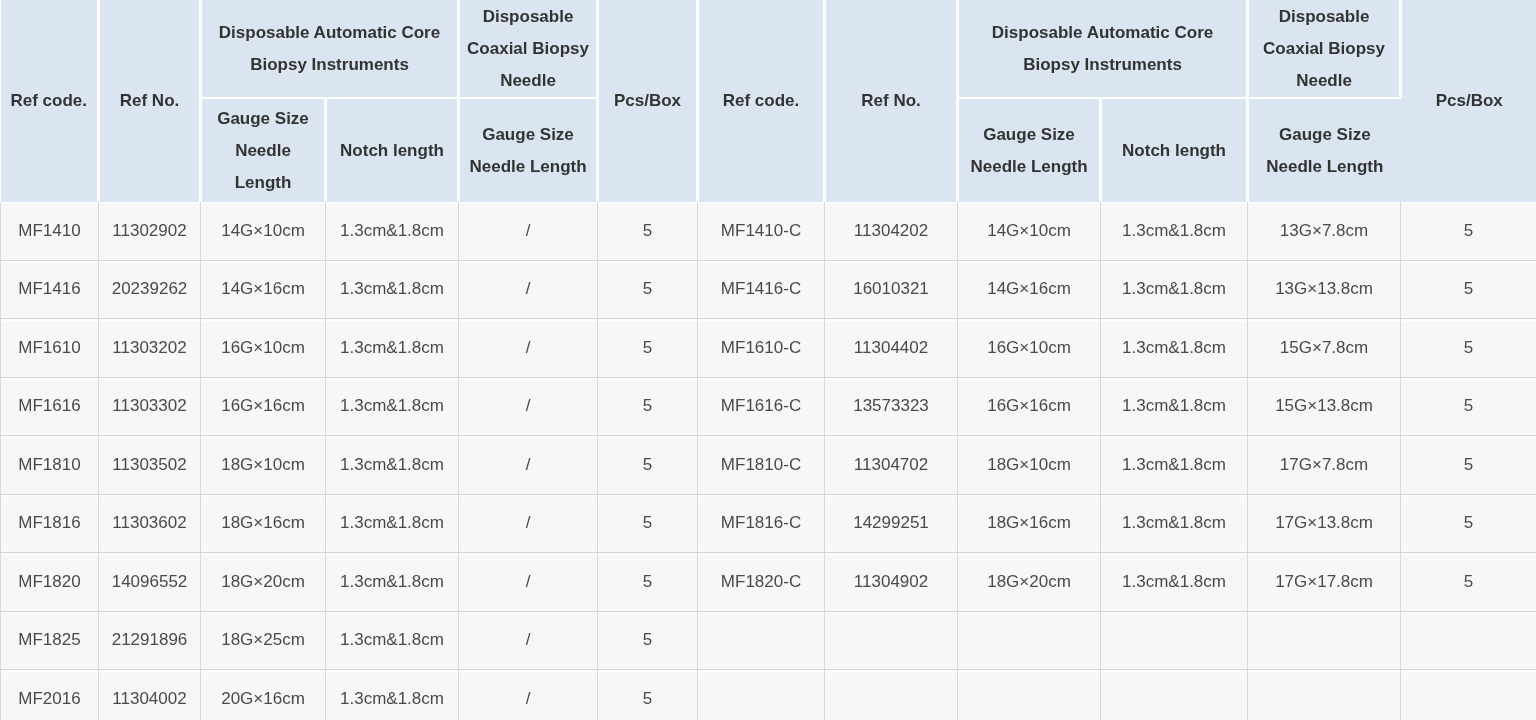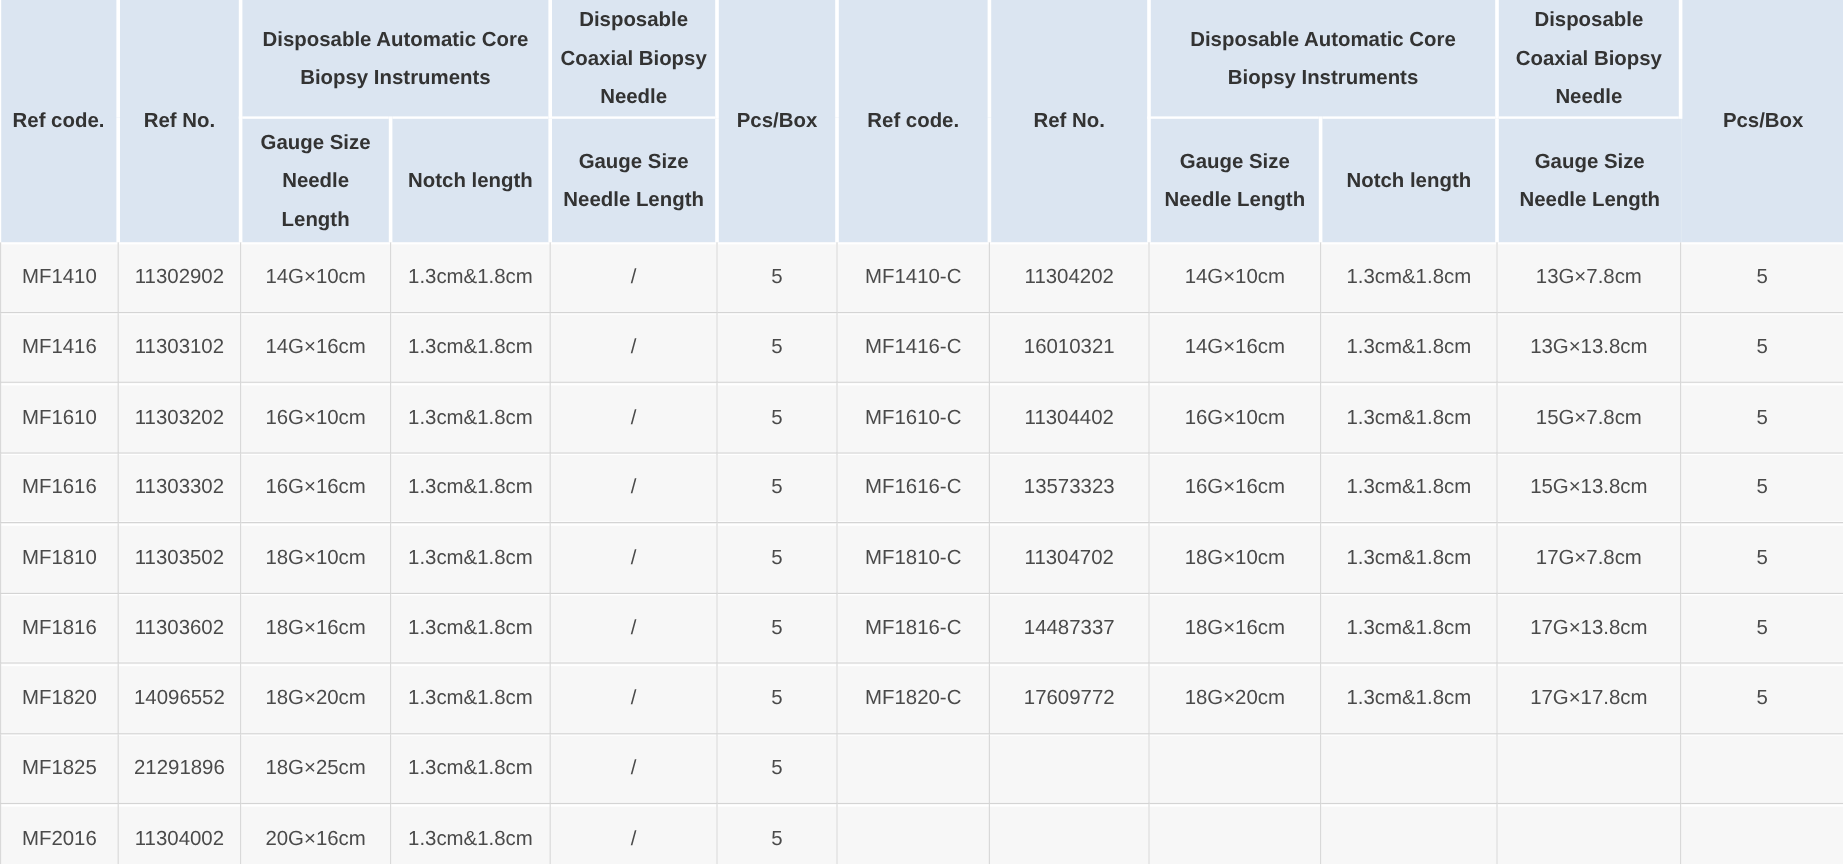--- a/index.html
+++ b/index.html
@@ -139,21 +139,21 @@
       <td>5</td>
       <td>MF1410-C</td>
       <td>11304202</td>
       <td>14G×10cm</td>
       <td>1.3cm&amp;1.8cm</td>
       <td>13G×7.8cm</td>
       <td>5</td>
     </tr>
     <tr>
       <td>MF1416</td>
-      <td>11303102</td>
+      <td>20239262</td>
       <td>14G×16cm</td>
       <td>1.3cm&amp;1.8cm</td>
       <td>/</td>
       <td>5</td>
       <td>MF1416-C</td>
       <td>16010321</td>
       <td>14G×16cm</td>
       <td>1.3cm&amp;1.8cm</td>
       <td>13G×13.8cm</td>
       <td>5</td>
@@ -201,35 +201,35 @@
       <td>5</td>
     </tr>
     <tr>
       <td>MF1816</td>
       <td>11303602</td>
       <td>18G×16cm</td>
       <td>1.3cm&amp;1.8cm</td>
       <td>/</td>
       <td>5</td>
       <td>MF1816-C</td>
-      <td>14487337</td>
+      <td>14299251</td>
       <td>18G×16cm</td>
       <td>1.3cm&amp;1.8cm</td>
       <td>17G×13.8cm</td>
       <td>5</td>
     </tr>
     <tr>
       <td>MF1820</td>
       <td>14096552</td>
       <td>18G×20cm</td>
       <td>1.3cm&amp;1.8cm</td>
       <td>/</td>
       <td>5</td>
       <td>MF1820-C</td>
-      <td>17609772</td>
+      <td>11304902</td>
       <td>18G×20cm</td>
       <td>1.3cm&amp;1.8cm</td>
       <td>17G×17.8cm</td>
       <td>5</td>
     </tr>
     <tr>
       <td>MF1825</td>
       <td>21291896</td>
       <td>18G×25cm</td>
       <td>1.3cm&amp;1.8cm</td>

